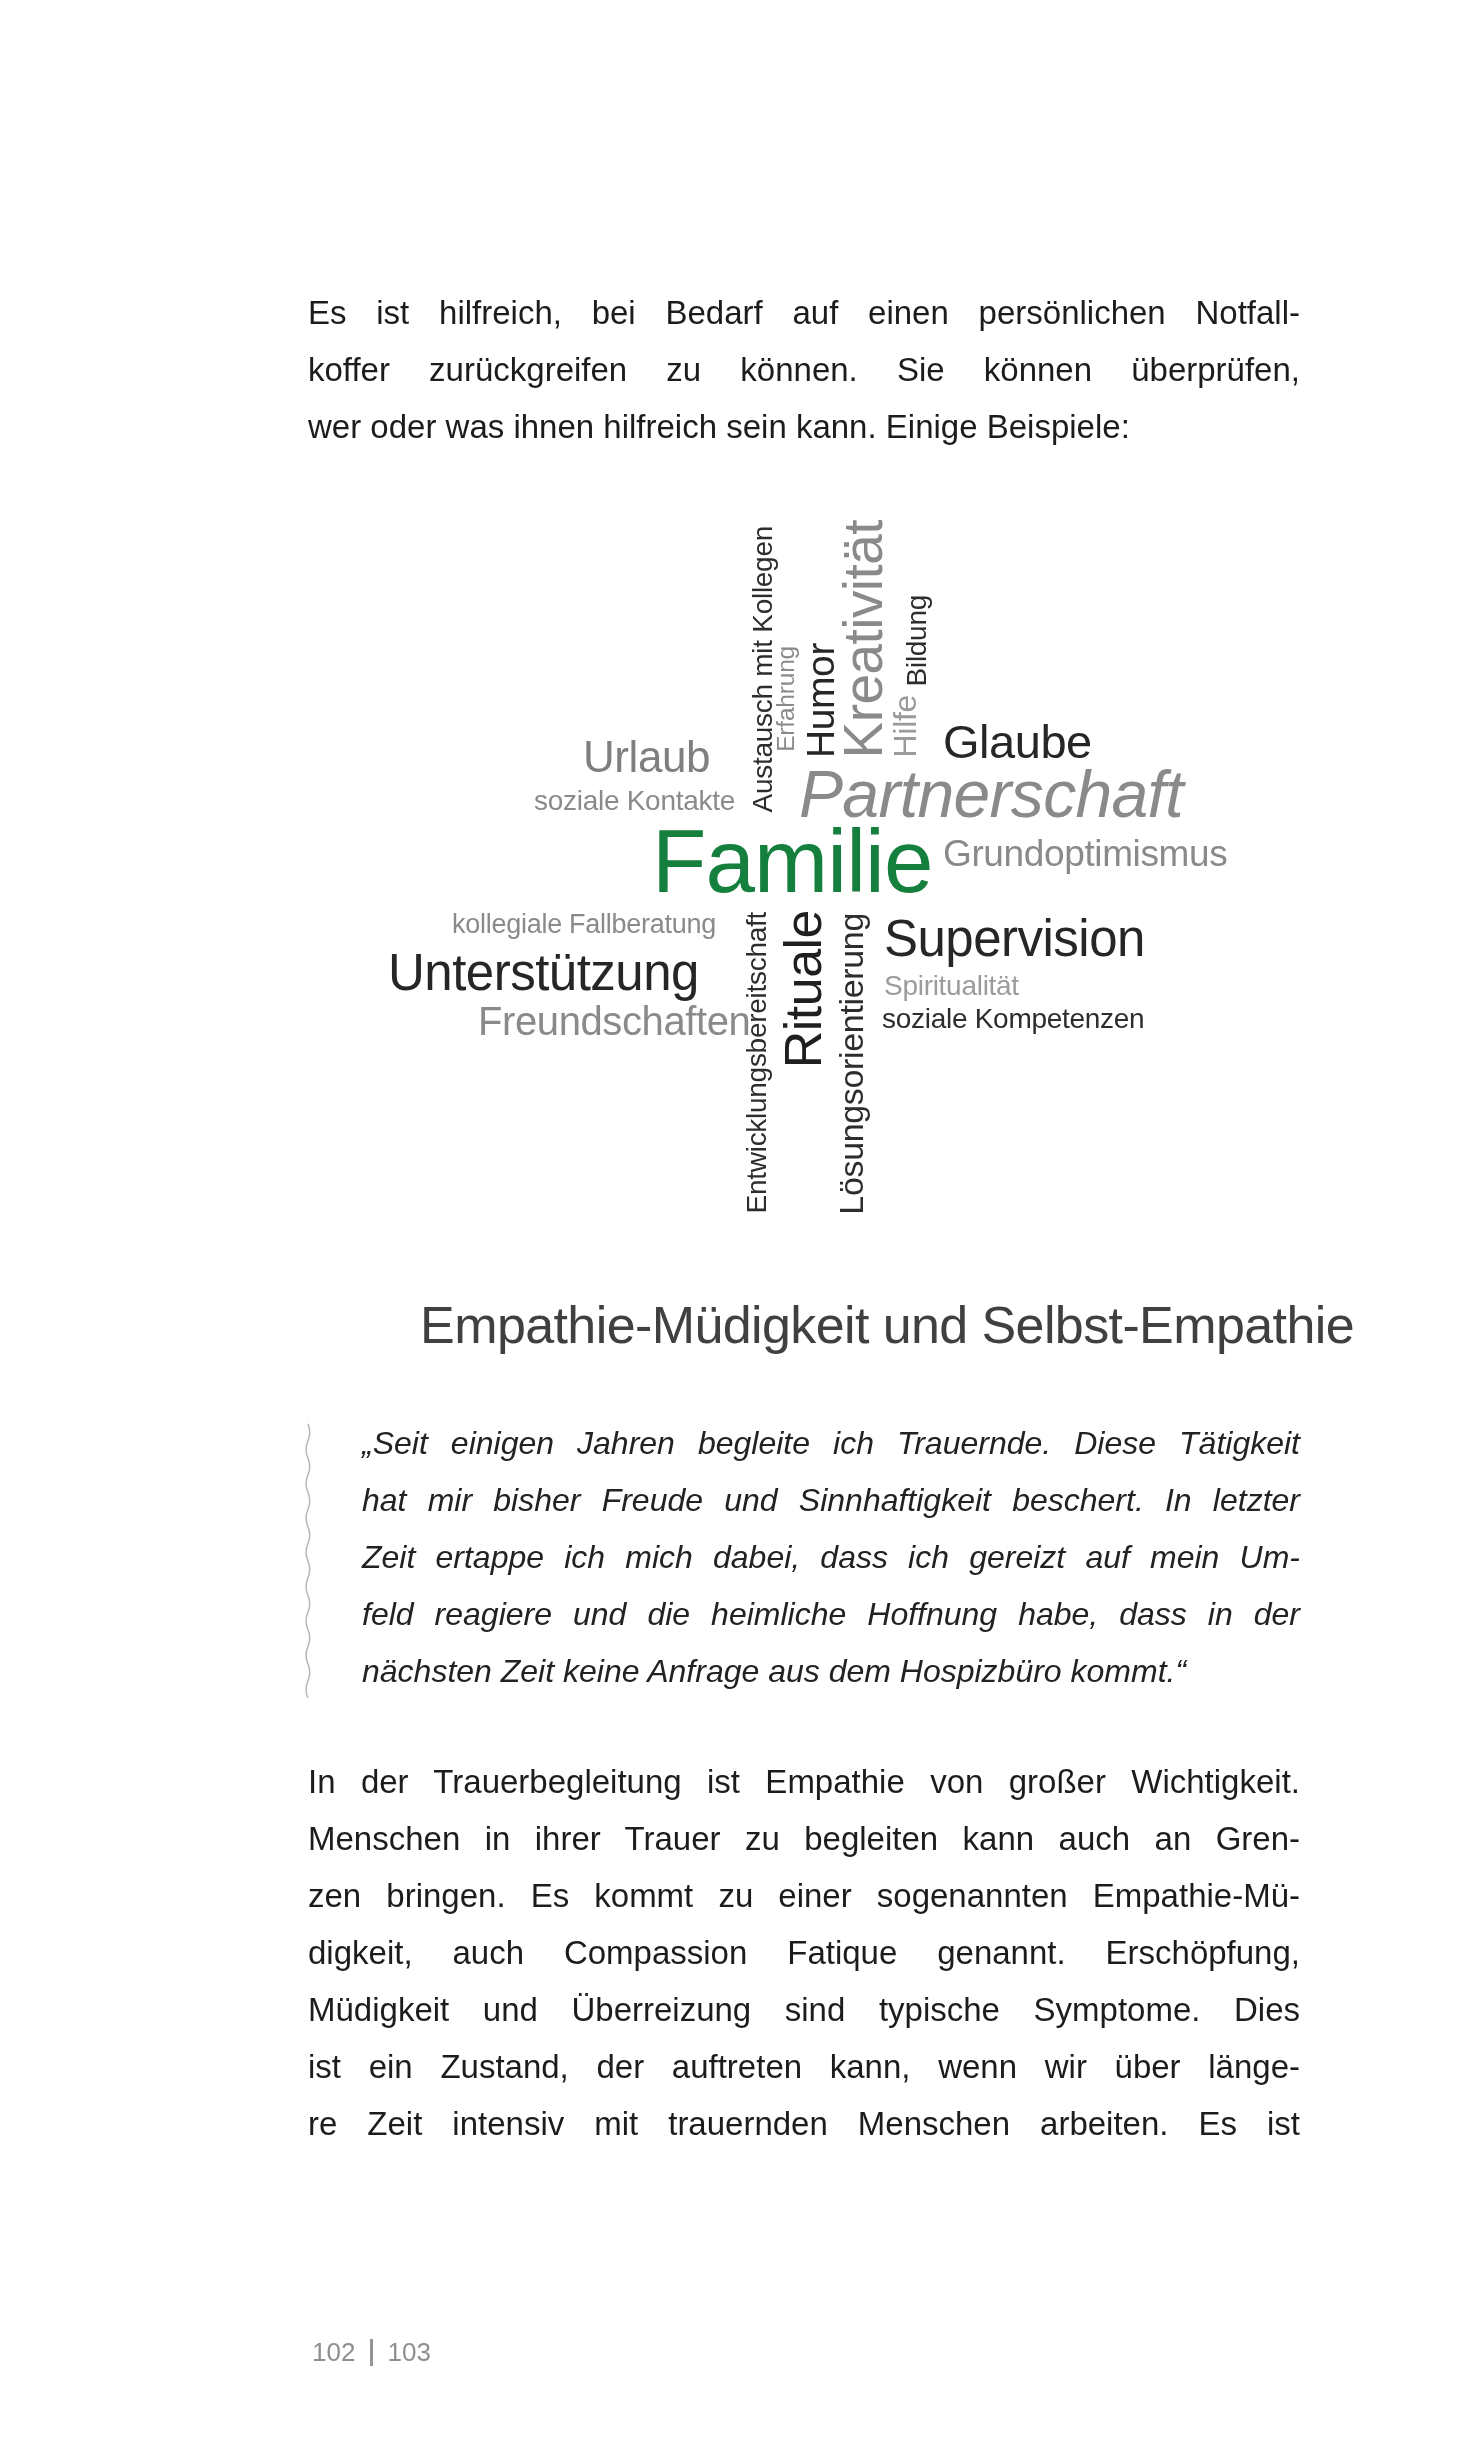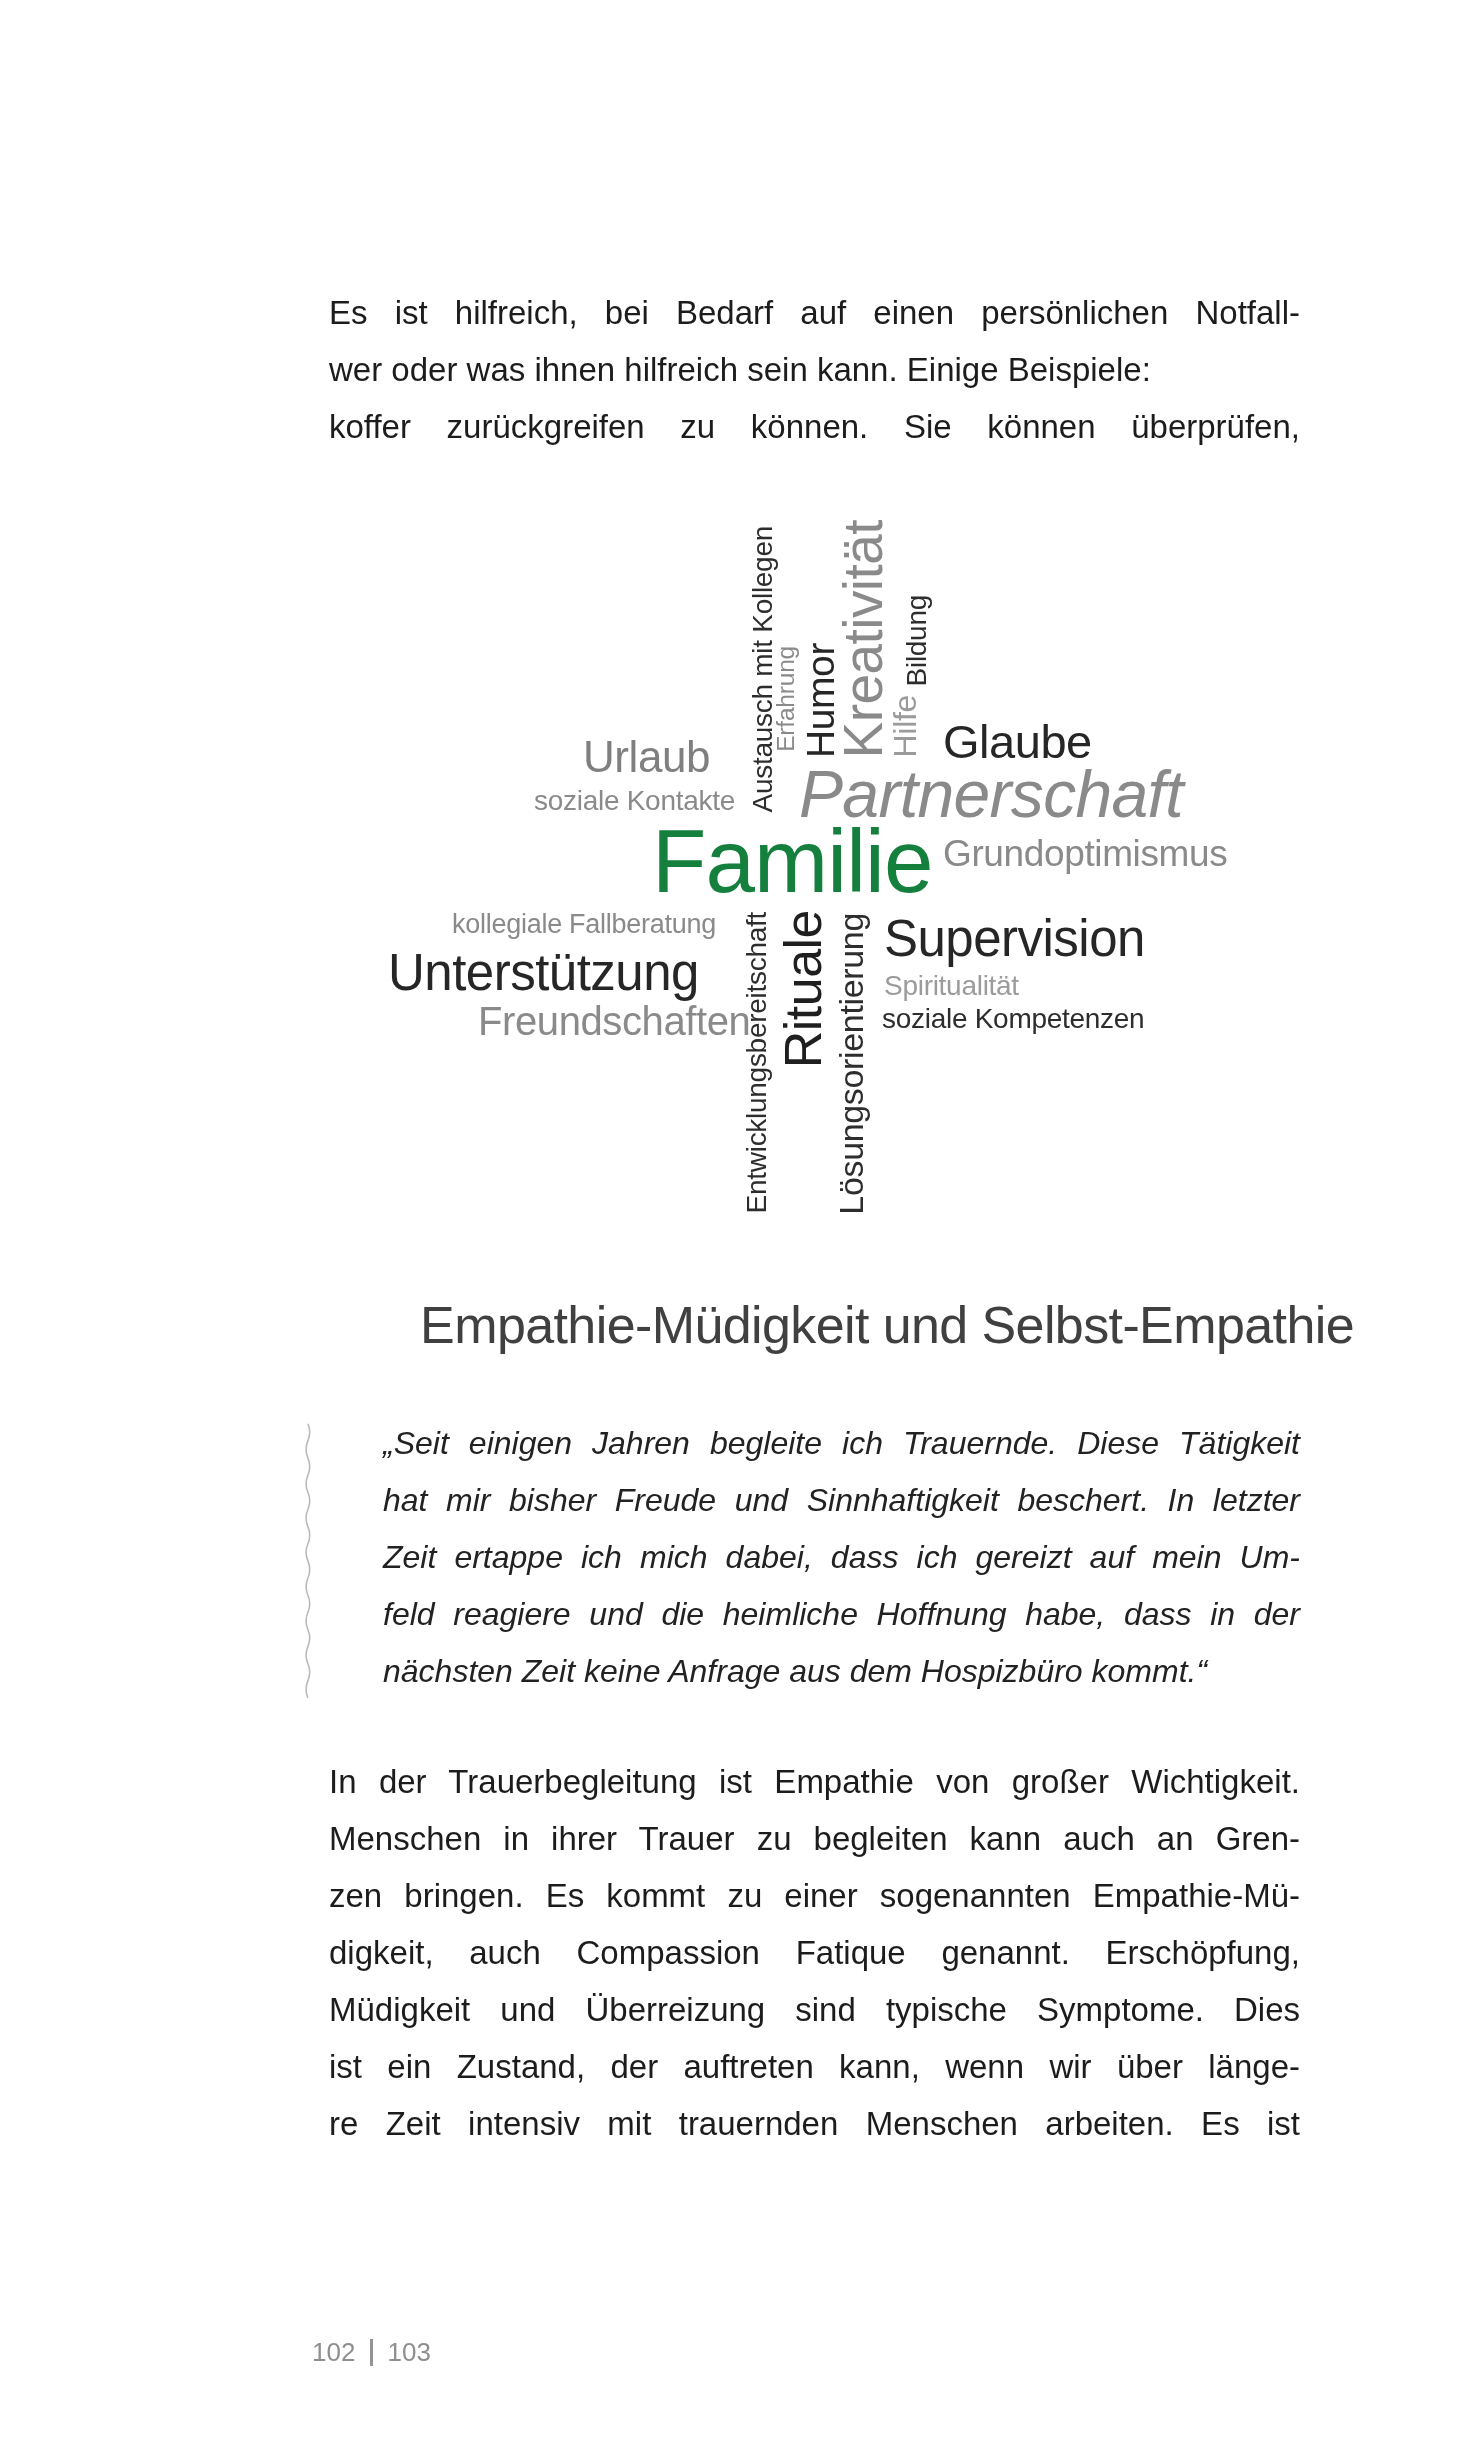--- a/index.html
+++ b/index.html
@@ -1,42 +1,42 @@
 <!DOCTYPE html>
 <html style="font-size:9.8px"><head>
 <meta charset="utf-8">
 <style>
   html,body{margin:0;padding:0;background:#ffffff;}
   .page{
     position:relative;width:1477px;height:2462px;background:#ffffff;
     font-family:"Liberation Sans",sans-serif;color:#1c1c1c;overflow:hidden;
   }
   .textblock{position:absolute;}
-  .jline{text-align:justify;text-align-last:justify;margin-left:21px;}
+  .jline{text-align:justify;text-align-last:justify;}
   .jline.noj{text-align-last:left;}
   .intro{left:308px;top:284px;width:992px;font-size:33px;line-height:57px;}
   .heading{left:308px;top:1297px;width:1046px;font-size:52px;line-height:1.1;font-weight:400;letter-spacing:-0.6px;color:#404040;text-align:right;}
   .quoteblock{left:362px;top:1415px;width:938px;font-style:italic;font-size:32px;line-height:57px;color:#222222;}
   .body2{left:308px;top:1753px;width:992px;font-size:33px;line-height:57px;}
   .squiggle{position:absolute;left:303px;top:1423px;}
   .footer{position:absolute;left:312px;top:2337px;font-size:26px;color:#8f8f8f;display:flex;align-items:center;}
   .footer .bar{width:2.5px;height:27px;background:#949494;display:inline-block;margin:0 14.8px;}
   .cloud{position:absolute;left:0;top:0;width:1477px;height:2462px;}
   .cw{position:absolute;line-height:1;white-space:nowrap;letter-spacing:-0.01em;}
   .cw.v{writing-mode:vertical-rl;transform:rotate(180deg);}
 </style>
 </head>
 <body>
 
 <div class="page">
 
   <div class="textblock intro">
       <div class="jline">Es ist hilfreich, bei Bedarf auf einen persönlichen Notfall-</div>
+      <div class="jline">koffer zurückgreifen zu können. Sie können überprüfen,</div>
       <div class="jline noj">wer oder was ihnen hilfreich sein kann. Einige Beispiele:</div>
-      <div class="jline">koffer zurückgreifen zu können. Sie können überprüfen,</div>
     </div>
 
   <div class="cloud">
       <span class="cw h" style="left: 583px; top: 735px; font-size: 44px; color: rgb(127, 127, 127);">Urlaub</span>
       <span class="cw h" style="left: 534px; top: 787px; font-size: 28px; color: rgb(138, 138, 138);">soziale Kontakte</span>
       <span class="cw h" style="left: 943px; top: 718px; font-size: 47px; color: rgb(38, 38, 38);">Glaube</span>
       <span class="cw h" style="left: 799px; top: 761px; font-size: 66px; color: rgb(138, 138, 138); font-style: italic;">Partnerschaft</span>
       <span class="cw h" style="left: 652px; top: 817px; font-size: 89px; color: #15803d;">Familie</span>
       <span class="cw h" style="left: 943px; top: 835px; font-size: 37px; color: rgb(138, 138, 138);">Grundoptimismus</span>
       <span class="cw h" style="left: 452px; top: 911px; font-size: 27px; color: rgb(138, 138, 138);">kollegiale Fallberatung</span>

